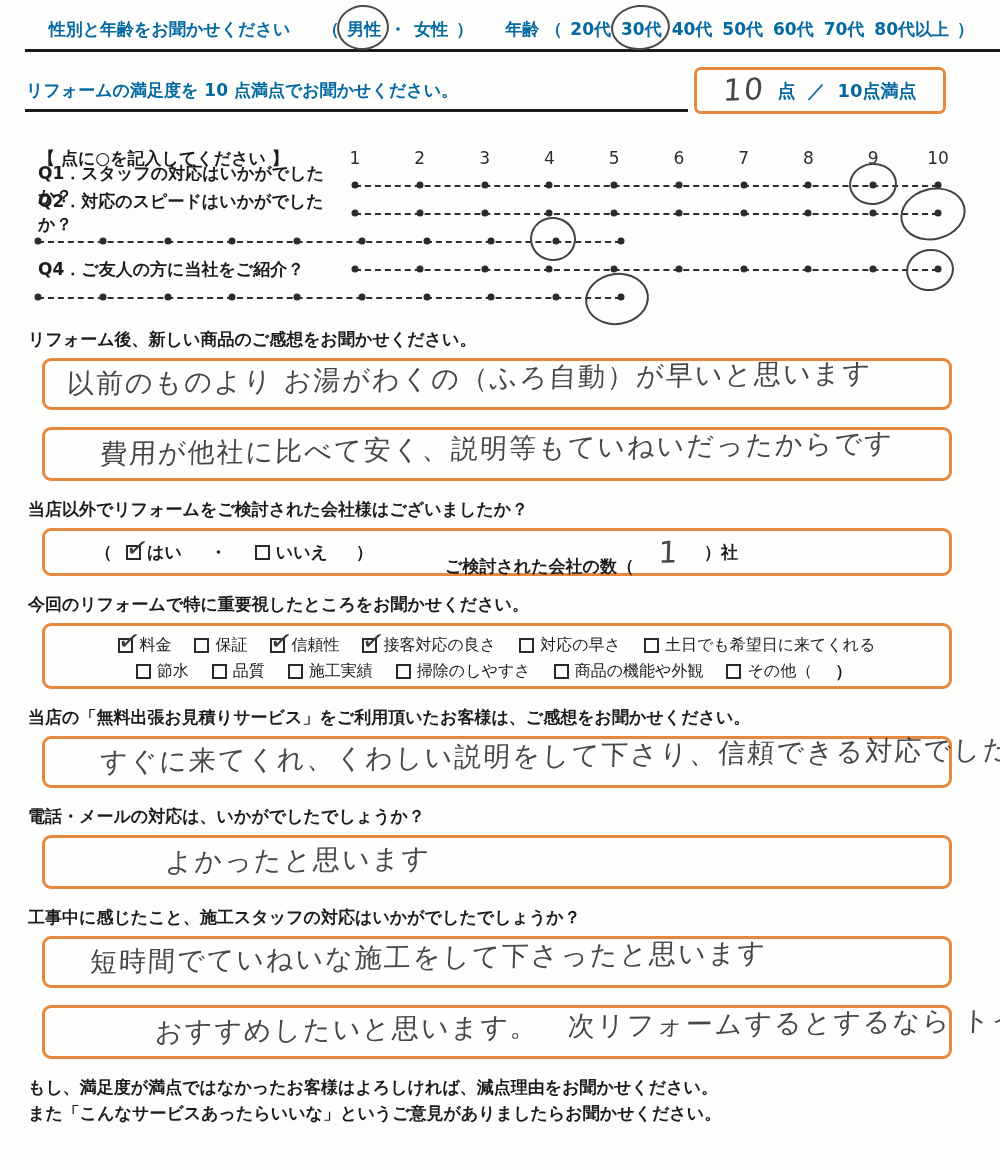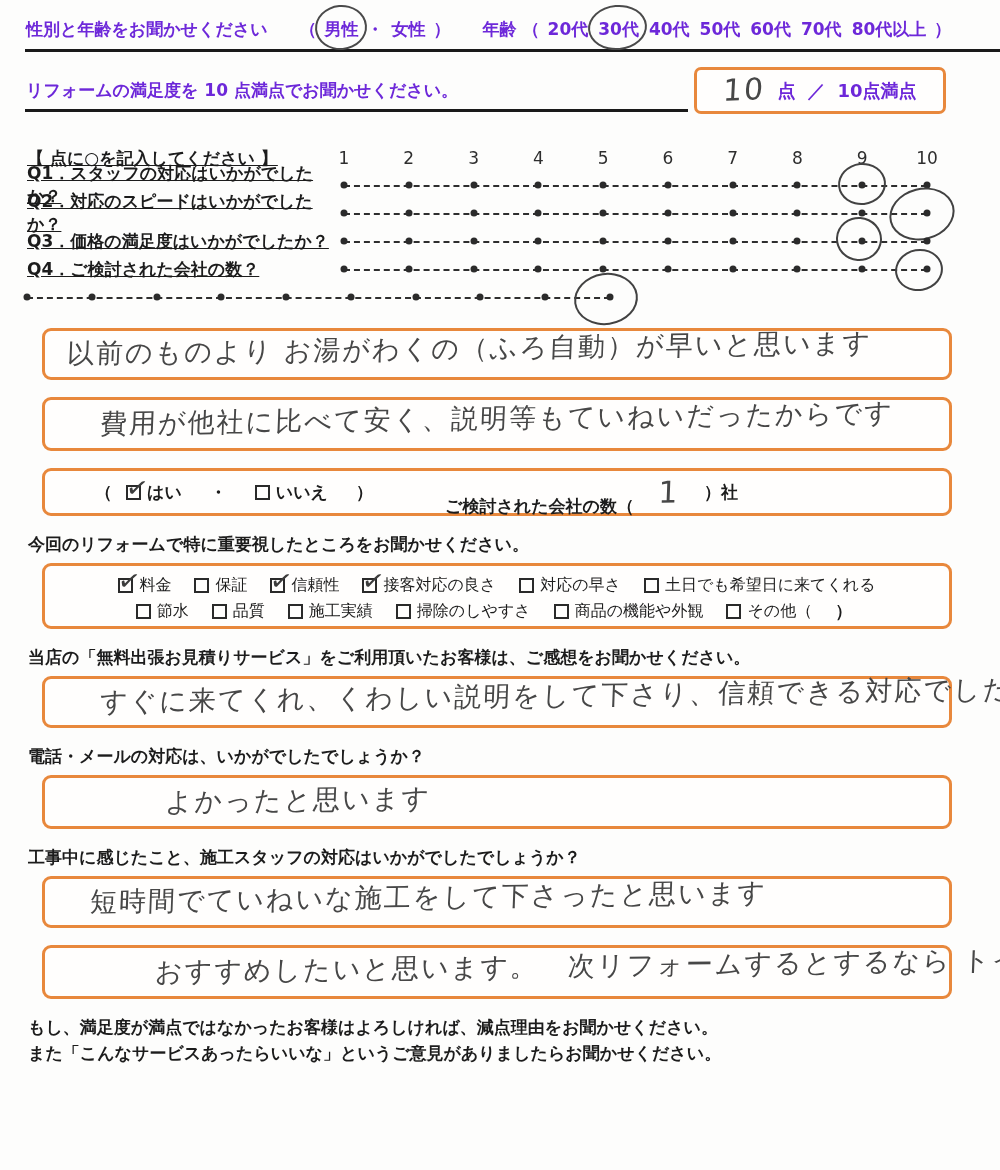--- a/index.html
+++ b/index.html
@@ -1,21 +1,21 @@
 <!DOCTYPE html>
 <html><head>
 <meta charset="utf-8">
 <style>
   * { box-sizing: border-box; }
   html,body { margin:0; padding:0; width:1000px; height:1170px; background:#fdfdfc;
     font-family:"DejaVu Sans","Liberation Sans",sans-serif; color:#1c1c1c; overflow:hidden; }
   .page { position:relative; width:1000px; height:1170px; padding-top:14px; }
 
   
-  .p { font-weight:bold; font-size:17px; color:#6d28d9; }
+  .p { font-weight:bold; font-size:17px; color:#0369a1;justify-content:flex-end; }
 
   
   .hand { color:#474747; font-weight:400; font-size:27px; letter-spacing:2px;
     transform:rotate(-0.8deg) skewX(-3deg); transform-origin:left center; white-space:nowrap; }
 
   
   .hdr1 { padding:4px 26px 0 26px; display:flex; align-items:center; gap:6px; white-space:nowrap; }
   .hdr1 .gap-l { margin-left:26px; }
   .opt { position:relative; display:inline-block; padding:0 2px; }
   .opt.circled::after { content:""; position:absolute; top:-13px; bottom:-9px; left:-8px; right:-6px;
@@ -26,21 +26,21 @@
   .satisf { position:relative; margin-top:27px; height:44px; }
   .satisf .lbl { padding-left:26px; }
   .rule-half { height:3px; background:#1a1a1a; margin:7px 0 0 25px; width:663px; }
   .score-box { position:absolute; right:54px; top:-12px; width:252px; height:47px;
     border:3px solid #e8883c; border-radius:7px; background:#fffefd;
     display:flex; align-items:center; justify-content:center; gap:12px; }
   .score-box .hand { font-size:30px; transform:rotate(-3deg) skewX(-6deg); }
   .score-box .p { font-size:18px; }
 
   
-  .grid { margin-top:22px; padding-left:27px;text-decoration:underline; }
+  .grid { margin-top:22px; padding-left:38px; }
   .grid-row { display:flex; align-items:center; height:28px; }
   .grid-head { height:26px; }
   .q-label { width:317px; flex:none; font-weight:bold; font-size:17px; }
   .grid-instr { width:317px; flex:none; font-weight:bold; font-size:17px; }
   .q-track, .scale-row { flex:none; width:583px; position:relative; height:28px; }
   .scale-num { position:absolute; top:50%; transform:translate(-50%,-50%); font-size:17px; color:#2e2e2e; }
   .q-track::before { content:""; position:absolute; left:0; right:0; top:50%; border-top:2px dashed #2e2e2e; }
   .dot { position:absolute; top:50%; width:7px; height:7px; border-radius:50%; background:#2b2b2b;
     transform:translate(-50%,-50%); }
   .score-circle { position:absolute; top:50%; border:2px solid #424242; border-radius:50%; }
@@ -154,37 +154,36 @@
           <span class="dot" style="left: 44.4444%;"></span>
           <span class="dot" style="left: 55.5556%;"></span>
           <span class="dot" style="left: 66.6667%;"></span>
           <span class="dot" style="left: 77.7778%;"></span>
           <span class="dot" style="left: 88.8889%;"></span>
           <span class="dot" style="left: 100%;"></span>
           <span class="score-circle m1" style="left: 100%;"></span>
         </div>
     </div>
     <div class="grid-row">
-      <div class="q-label">Q3．価格の満足度はいかがでしたか？</div>
       <div class="q-track">
           <span class="dot" style="left: 0%;"></span>
           <span class="dot" style="left: 11.1111%;"></span>
           <span class="dot" style="left: 22.2222%;"></span>
           <span class="dot" style="left: 33.3333%;"></span>
           <span class="dot" style="left: 44.4444%;"></span>
           <span class="dot" style="left: 55.5556%;"></span>
           <span class="dot" style="left: 66.6667%;"></span>
           <span class="dot" style="left: 77.7778%;"></span>
           <span class="dot" style="left: 88.8889%;"></span>
           <span class="dot" style="left: 100%;"></span>
           <span class="score-circle m2" style="left: 88.8889%;"></span>
         </div>
     </div>
     <div class="grid-row">
-      <div class="q-label">Q4．ご検討された会社の数？</div>
+      <div class="q-label">Q4．ご友人の方に当社をご紹介？</div>
       <div class="q-track">
           <span class="dot" style="left: 0%;"></span>
           <span class="dot" style="left: 11.1111%;"></span>
           <span class="dot" style="left: 22.2222%;"></span>
           <span class="dot" style="left: 33.3333%;"></span>
           <span class="dot" style="left: 44.4444%;"></span>
           <span class="dot" style="left: 55.5556%;"></span>
           <span class="dot" style="left: 66.6667%;"></span>
           <span class="dot" style="left: 77.7778%;"></span>
           <span class="dot" style="left: 88.8889%;"></span>
@@ -203,32 +202,34 @@
           <span class="dot" style="left: 66.6667%;"></span>
           <span class="dot" style="left: 77.7778%;"></span>
           <span class="dot" style="left: 88.8889%;"></span>
           <span class="dot" style="left: 100%;"></span>
           <span class="score-circle m4" style="left: 100%;"></span>
         </div>
     </div>
   </div>
 
   <div class="section">
+    <div class="s-label">リフォーム後、新しい商品のご感想をお聞かせください。</div>
     <div class="obox h52 pl22">
       <span class="hand">以前のものより お湯がわくの（ふろ自動）が早いと思います</span>
     </div>
   </div>
 
   <div class="section">
     <div class="obox h54 pl55">
       <span class="hand">費用が他社に比べて安く、説明等もていねいだったからです</span>
     </div>
   </div>
 
   <div class="section">
+    <div class="s-label">当店以外でリフォームをご検討された会社様はございましたか？</div>
     <div class="obox h48">
       <div class="cb-line companies">
         <span>（</span>
         <span class="cb-item sp-s checked">
           <span class="cb"></span>
           <span>はい</span>
         </span>
         <span class="sp-s">・</span>
         <span class="cb-item sp-s">
           <span class="cb"></span>

